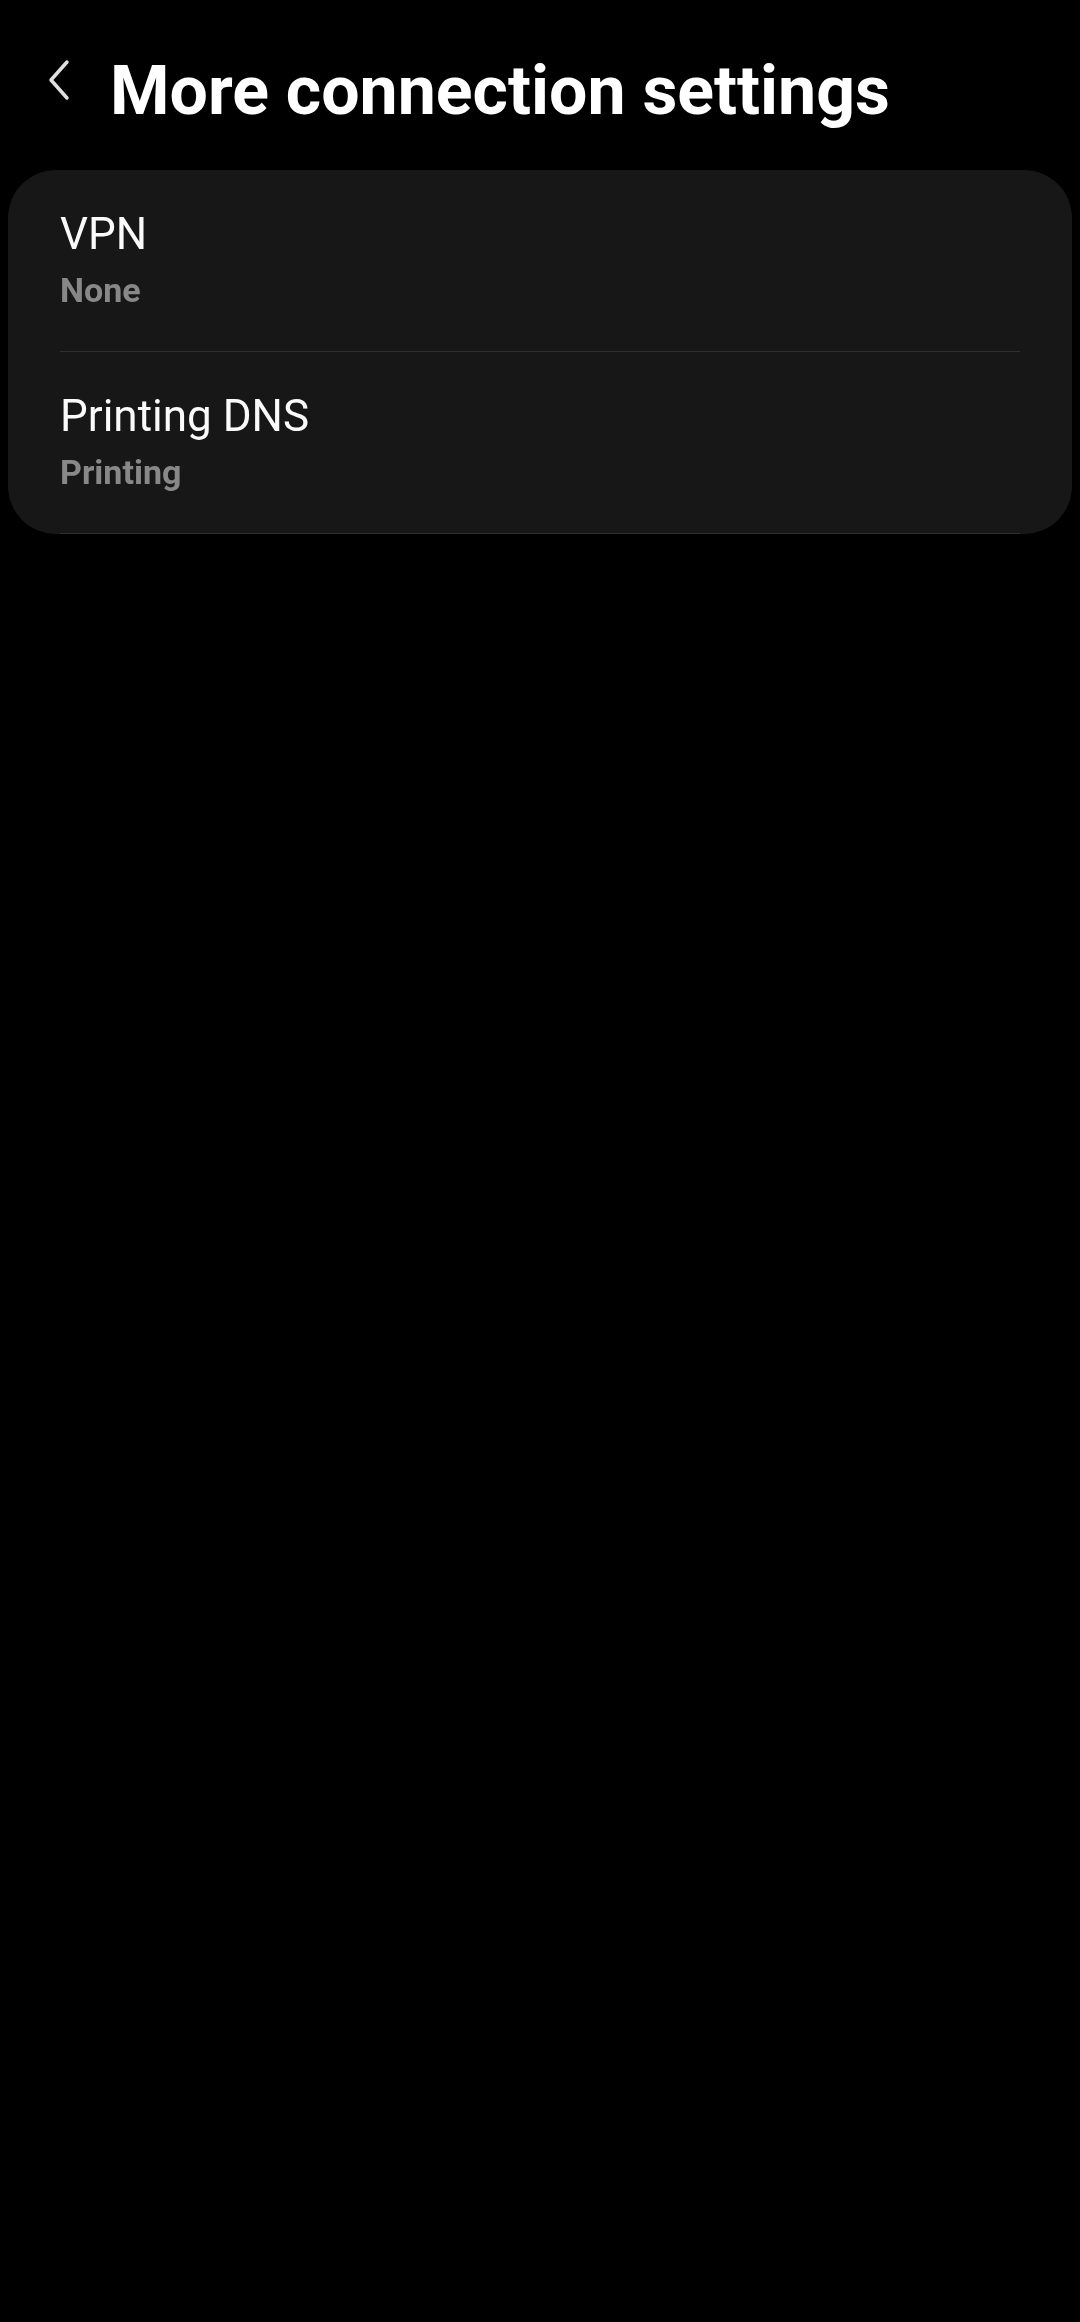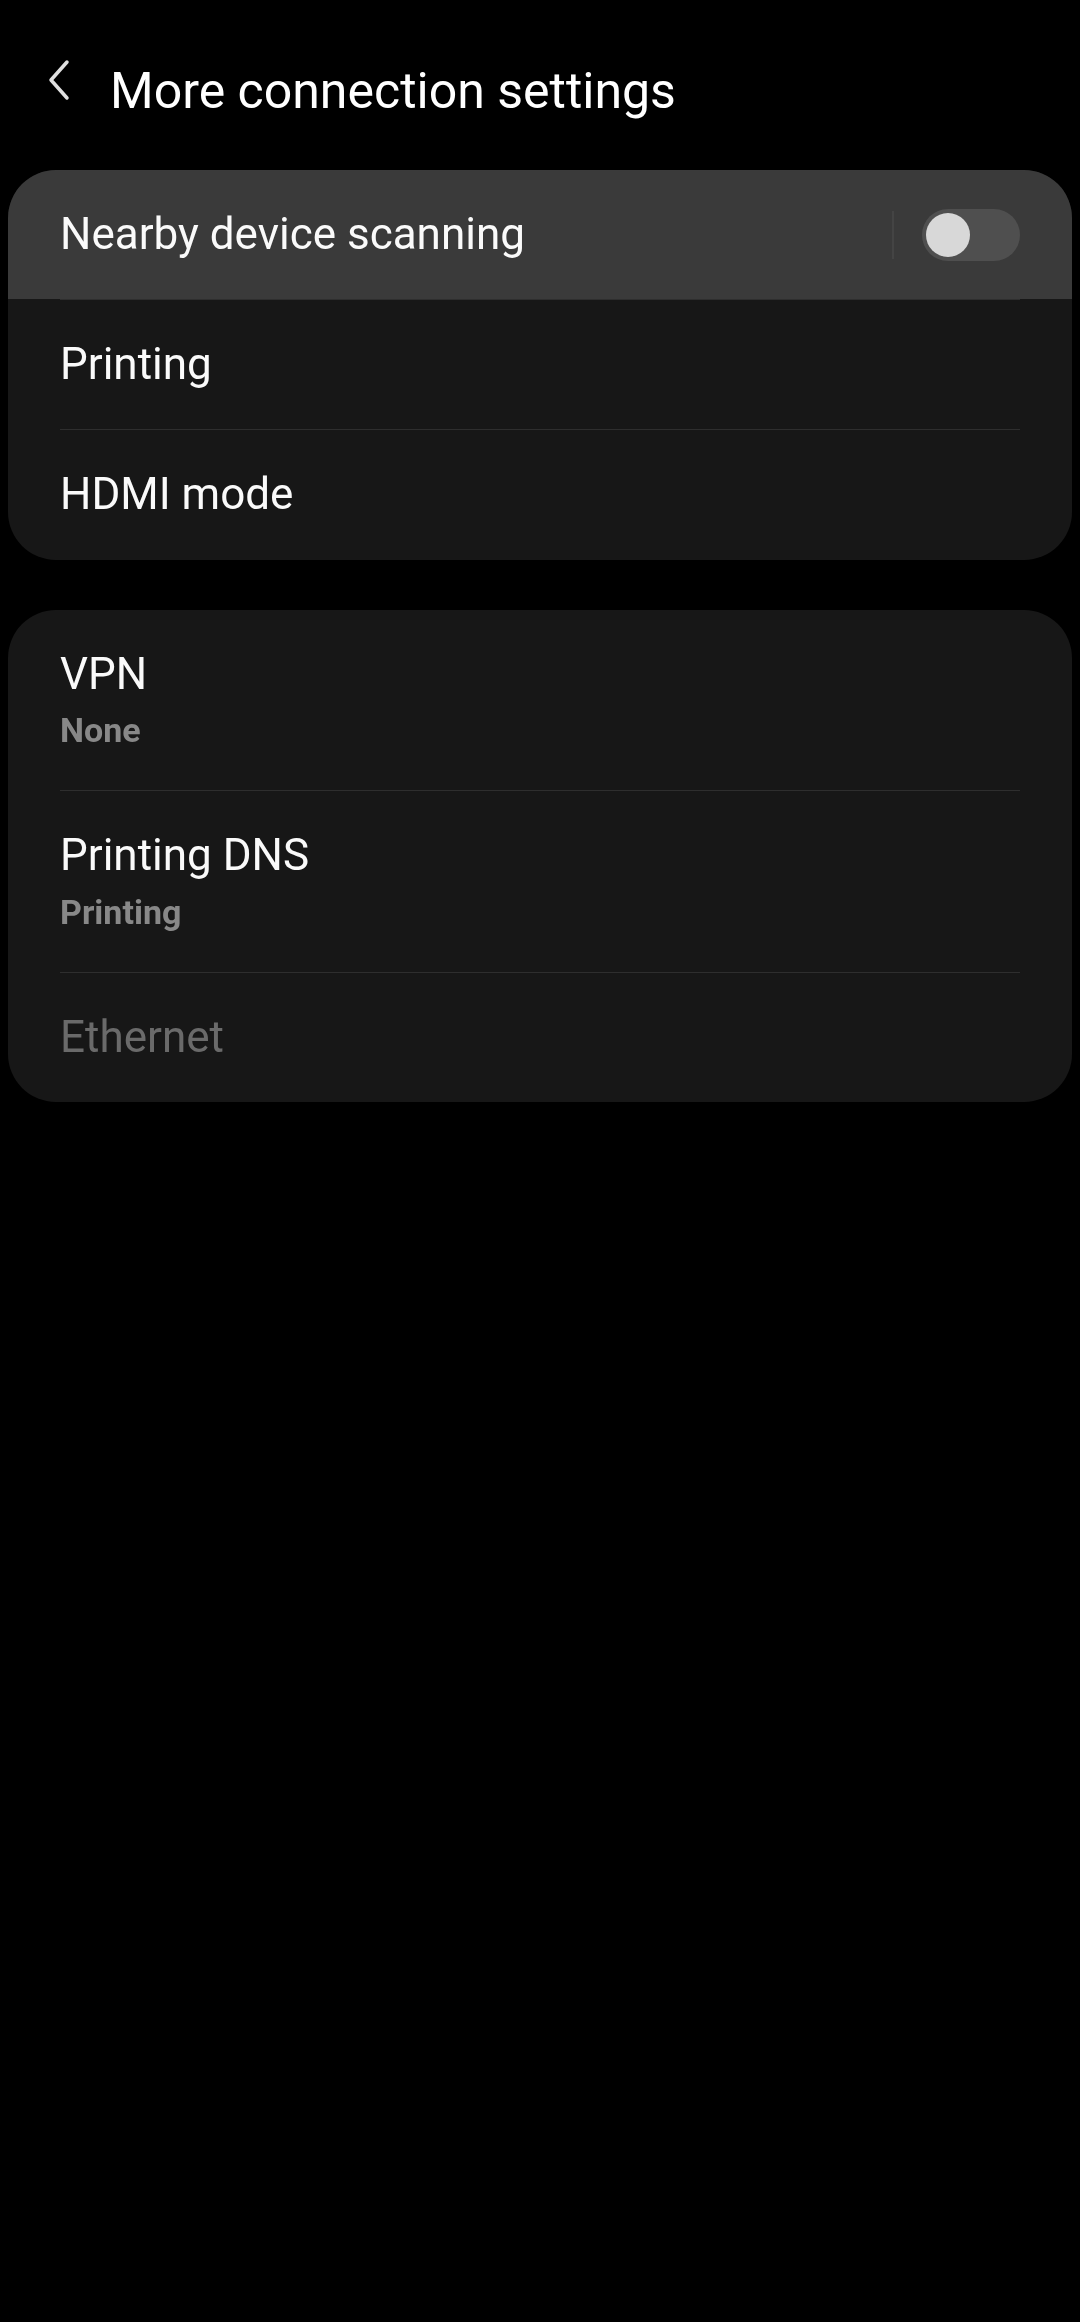--- a/index.html
+++ b/index.html
@@ -29,22 +29,22 @@
       align-items: center;
       justify-content: center;
       cursor: pointer;
       margin-right: 20px;
     }
     .back-button svg {
       width: 30px;
       height: 44px;
     }
     .page-title {
-      font-size: 50px;
-      font-weight: 400;
+      font-size: 68px;
+      font-weight: 700;
       color: #ffffff;
       margin-top: 21px;
     }
     .content {
       padding: 30px 0 0 0;
     }
     .group {
       background: #171717;
       border-radius: 48px;
       margin: 0 8px 50px 8px;
@@ -121,61 +121,31 @@
   <div class="back-button">
     <svg viewBox="0 0 30 44" fill="none" stroke="#e0e0e0" stroke-width="3.5" stroke-linecap="round" stroke-linejoin="round">
       <polyline points="22,4 6,22 22,40"></polyline>
     </svg>
   </div>
   <div class="page-title">More connection settings</div>
 </div>
 
 <div class="content">
 
-  <div class="group">
-    <div class="row highlighted">
-      <div class="row-text">
-        <div class="row-label">Nearby device scanning</div>
-      </div>
-      <div class="toggle-wrap">
-        <div class="toggle-separator"></div>
-        <div class="toggle">
-          <div class="toggle-knob"></div>
-        </div>
-      </div>
-    </div>
-    <div class="divider"></div>
-    <div class="row">
-      <div class="row-text">
-        <div class="row-label">Printing</div>
-      </div>
-    </div>
-    <div class="divider"></div>
-    <div class="row">
-      <div class="row-text">
-        <div class="row-label">HDMI mode</div>
-      </div>
-    </div>
-  </div>
 
   <div class="group">
     <div class="row">
       <div class="row-text">
         <div class="row-label">VPN</div>
         <div class="row-sublabel">None</div>
       </div>
     </div>
     <div class="divider"></div>
     <div class="row">
       <div class="row-text">
         <div class="row-label">Printing DNS</div>
         <div class="row-sublabel">Printing</div>
       </div>
     </div>
     <div class="divider"></div>
-    <div class="row disabled">
-      <div class="row-text">
-        <div class="row-label">Ethernet</div>
-      </div>
-    </div>
   </div>
 
 </div>
 
 </body></html>

